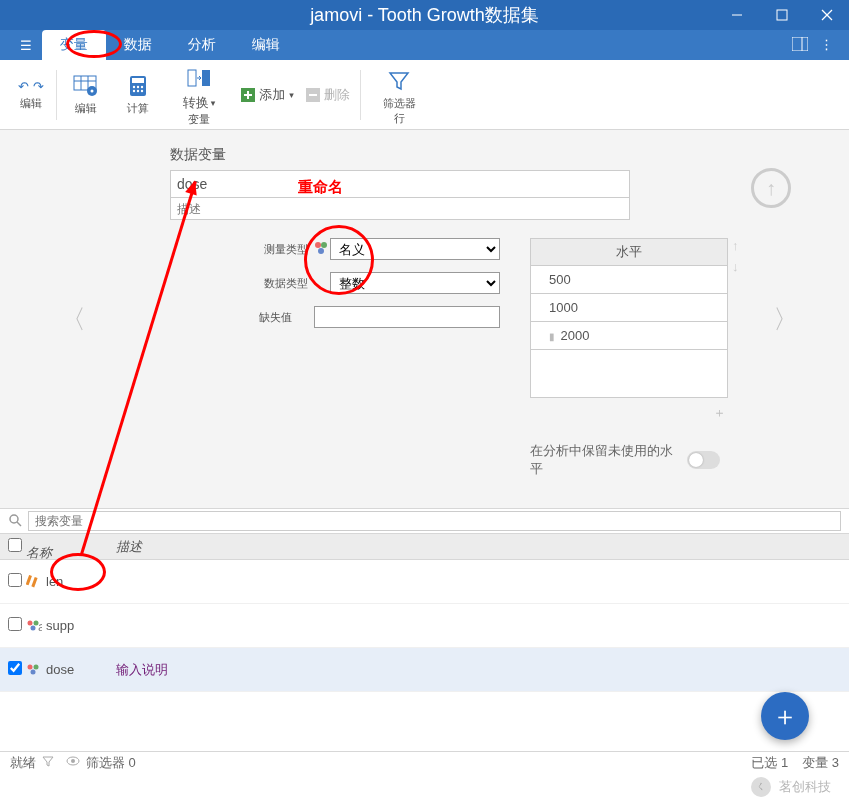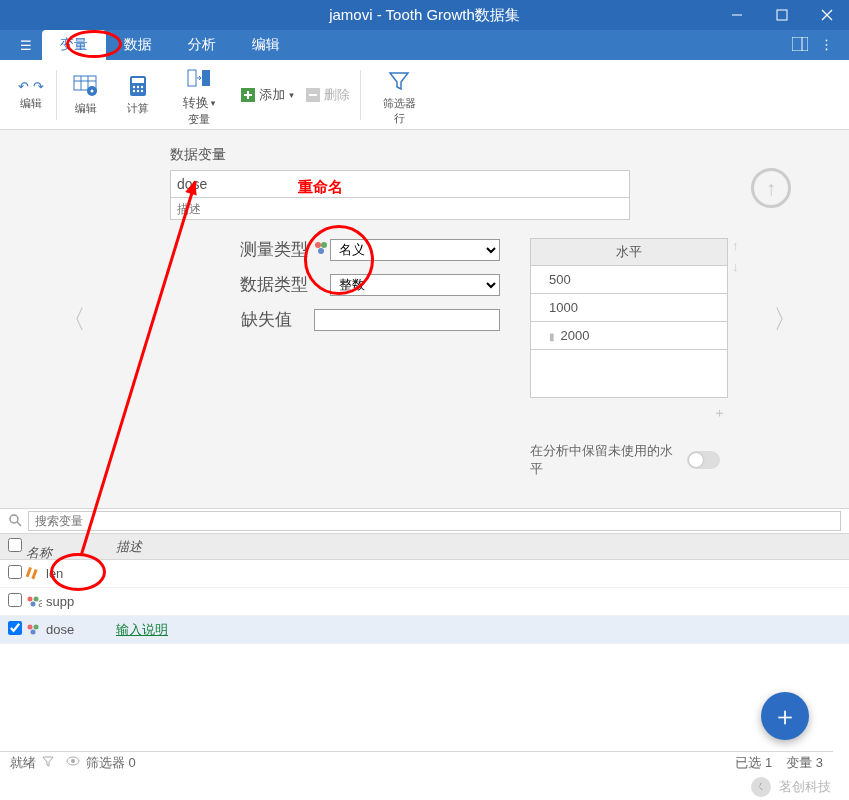--- a/index.html
+++ b/index.html
@@ -1,19 +1,19 @@
 <!DOCTYPE html>
 <html><head>
 <meta charset="utf-8">
 <style>
   * { box-sizing: border-box; margin: 0; padding: 0; font-family: "Microsoft YaHei", Arial, sans-serif; font-size: 13px; }
   body { width: 849px; height: 800px; background: #fff; overflow: hidden; position: relative; }
   
   .titlebar { height: 30px; background: #2a6ab6; color: #fff; display: flex; align-items: center; justify-content: center; position: relative; }
-  .titlebar-title { font-size: 15px; }
+  .titlebar-title { font-size: 18px; }
   .titlebar-controls { position: absolute; right: 0; top: 0; height: 30px; display: flex; }
   .titlebar-btn { width: 45px; height: 30px; display: flex; align-items: center; justify-content: center; color: #fff; }
   
   .menubar { height: 30px; background: #3879c4; display: flex; align-items: center; padding: 0 10px; position: relative; }
   .hamburger { color: #fff; padding: 0 10px; }
   .menutab { color: #fff; padding: 0 18px; height: 30px; display: flex; align-items: center; font-size: 14px; }
   .menutab.active { background: #fff; color: #3879c4; border-radius: 4px 4px 0 0; }
   .menubar-right { margin-left: auto; display: flex; gap: 12px; color: #fff; padding-right: 6px; }
   
   .ribbon { height: 70px; background: #fff; border-bottom: 1px solid #d7d7d7; display: flex; align-items: center; padding: 0 12px; gap: 6px; }
@@ -33,53 +33,53 @@
   .nav-right { right: 50px; }
   .vpanel-title { font-size: 14px; color: #555; margin-left: 70px; margin-bottom: 6px; }
   .vname { margin-left: 70px; width: 460px; height: 28px; border:1px solid #ccc; background:#fff; padding: 0 6px; font-size:14px; color:#555;}
   .vdesc { margin-left: 70px; width: 460px; height: 22px; border:1px solid #ccc; border-top:none; background:#fff; padding: 0 6px; font-size:12px; color:#aaa;}
   .rename-tag { position:absolute; left:298px; top:48px; color:#ff0000; font-weight:bold; font-size:15px;}
   .plus-circle-big { position:absolute; right:58px; top:38px; width:40px; height:40px; border:3px solid #ccc; border-radius:50%; display:flex; align-items:center; justify-content:center; color:#ccc; font-size:20px;}
   
   .formcols { display:flex; margin-left: 140px; margin-top:18px; gap: 30px;}
   .formleft { width: 260px;}
   .frow { display:flex; align-items:center; margin-bottom:12px; }
-  .frow label { width: 68px; text-align:right; font-size:17px; color:#555; margin-right:6px;}
+  .frow label { width: 68px; text-align:right; font-size:11px; color:#555; margin-right:6px;}
   .frow .circles { font-size:13px; margin-right:2px;}
   .frow select, .frow input { flex:1; height:22px; border:1px solid #999; background:#fff; font-size:13px; padding:0 4px;}
   
   .levelbox { width: 198px; }
   .levelhead { border:1px solid #ccc; background:#ececec; text-align:center; padding:4px; font-size:13px; color:#555;}
   .levelitem { border:1px solid #ccc; border-top:none; padding:6px 18px; font-size:13px; color:#555; background:#fff;}
   .levelarrows { display:flex; flex-direction:column; gap:6px; color:#ccc; margin-left:4px; font-size:16px;}
   .levelfoot { display:flex; justify-content:flex-end; align-items:center; color:#c0c0c0; font-size:20px; padding:6px 2px;}
   .keepunused { display:flex; justify-content:flex-end; align-items:center; gap:8px; margin-top:14px; font-size:12px; color:#666; padding-right:8px;}
   .toggle { width:34px; height:18px; background:#ddd; border-radius:10px; position:relative;}
   .toggle::after{ content:''; width:14px; height:14px; background:#fff; border-radius:50%; position:absolute; top:2px; left:2px; box-shadow:0 0 2px rgba(0,0,0,.3);}
   
   .searchbar { height:26px; border-top:1px solid #d7d7d7; border-bottom:1px solid #d7d7d7; display:flex; align-items:center; padding:0 8px; background:#fff;}
   .searchbar .mag { color:#999; margin-right:6px;}
   .searchbar input { flex:1; border:1px solid #ccc; height:20px; padding:0 6px; font-size:12px; color:#999;}
   
   .varlist-head { height:26px; background:#ececec; border-bottom:1px solid #d7d7d7; display:flex; align-items:center; padding:0 8px; font-size:12px; color:#555; font-style:italic;}
   .varlist-head .cb { width:18px;}
   .varlist-head .nm { width:90px;margin-top:12px;}
-  .varrow { height:28px; display:flex; align-items:center; padding:0 8px; border-bottom:1px solid #f0f0f0; font-size:13px; color:#555;}
+  .varrow { height:44px; display:flex; align-items:center; padding:0 8px; border-bottom:1px solid #f0f0f0; font-size:13px; color:#555;}
   .varrow .cb { width:18px;}
   .varrow .ic { width:20px; display:flex; align-items:center;}
   .varrow .nm { width:70px;}
-  .varrow .dsc { color:#15803d;text-decoration:underline;}
+  .varrow .dsc { color:#701a75;}
   .varrow.sel { background:#e7eef8;}
   input[type=checkbox]{ width:14px; height:14px;}
   
   .varsheet { flex:1; background:#fff; }
   
   .fab { position:absolute; right:40px; bottom:60px; width:48px; height:48px; border-radius:50%; background:#2c6cc2; color:#fff; display:flex; align-items:center; justify-content:center; font-size:26px; box-shadow:0 3px 8px rgba(0,0,0,.3);}
   
-  .statusbar { position:absolute; bottom:27px; left:0; right:16px; height:22px; border-top:1px solid #d7d7d7; background:#fff; display:flex; align-items:center; padding:0 10px; font-size:12px; color:#666;}
+  .statusbar { position:absolute; bottom:27px; left:0; right:0; height:22px; border-top:1px solid #d7d7d7; background:#fff; display:flex; align-items:center; padding:0 10px; font-size:12px; color:#666;}
   .statusbar .right { margin-left:auto; display:flex; gap:14px;}
   .statusbar .ico { color:#aaa; margin:0 6px;}
   
   .watermark { position:absolute; bottom:0; left:0; right:0; height:27px; display:flex; align-items:center; justify-content:flex-end; padding-right:18px; font-size:14px; color:#b7b7b7; background:#fff;}
   .wm-ico { width:20px; height:20px; border-radius:50%; background:#dcdcdc; margin-right:8px; display:flex; align-items:center; justify-content:center; font-size:11px; color:#999;}
 
   .anno-circle { position:absolute; border:3px solid #ff0000; border-radius:50%; pointer-events:none;}
   .anno-line { position:absolute; background:#ff0000; transform-origin:0 0; height:3px; pointer-events:none;}
   .anno-arrowhead { position:absolute; width:0; height:0; border-left:6px solid transparent; border-right:6px solid transparent; border-bottom:14px solid #ff0000; pointer-events:none;}
 </style>

